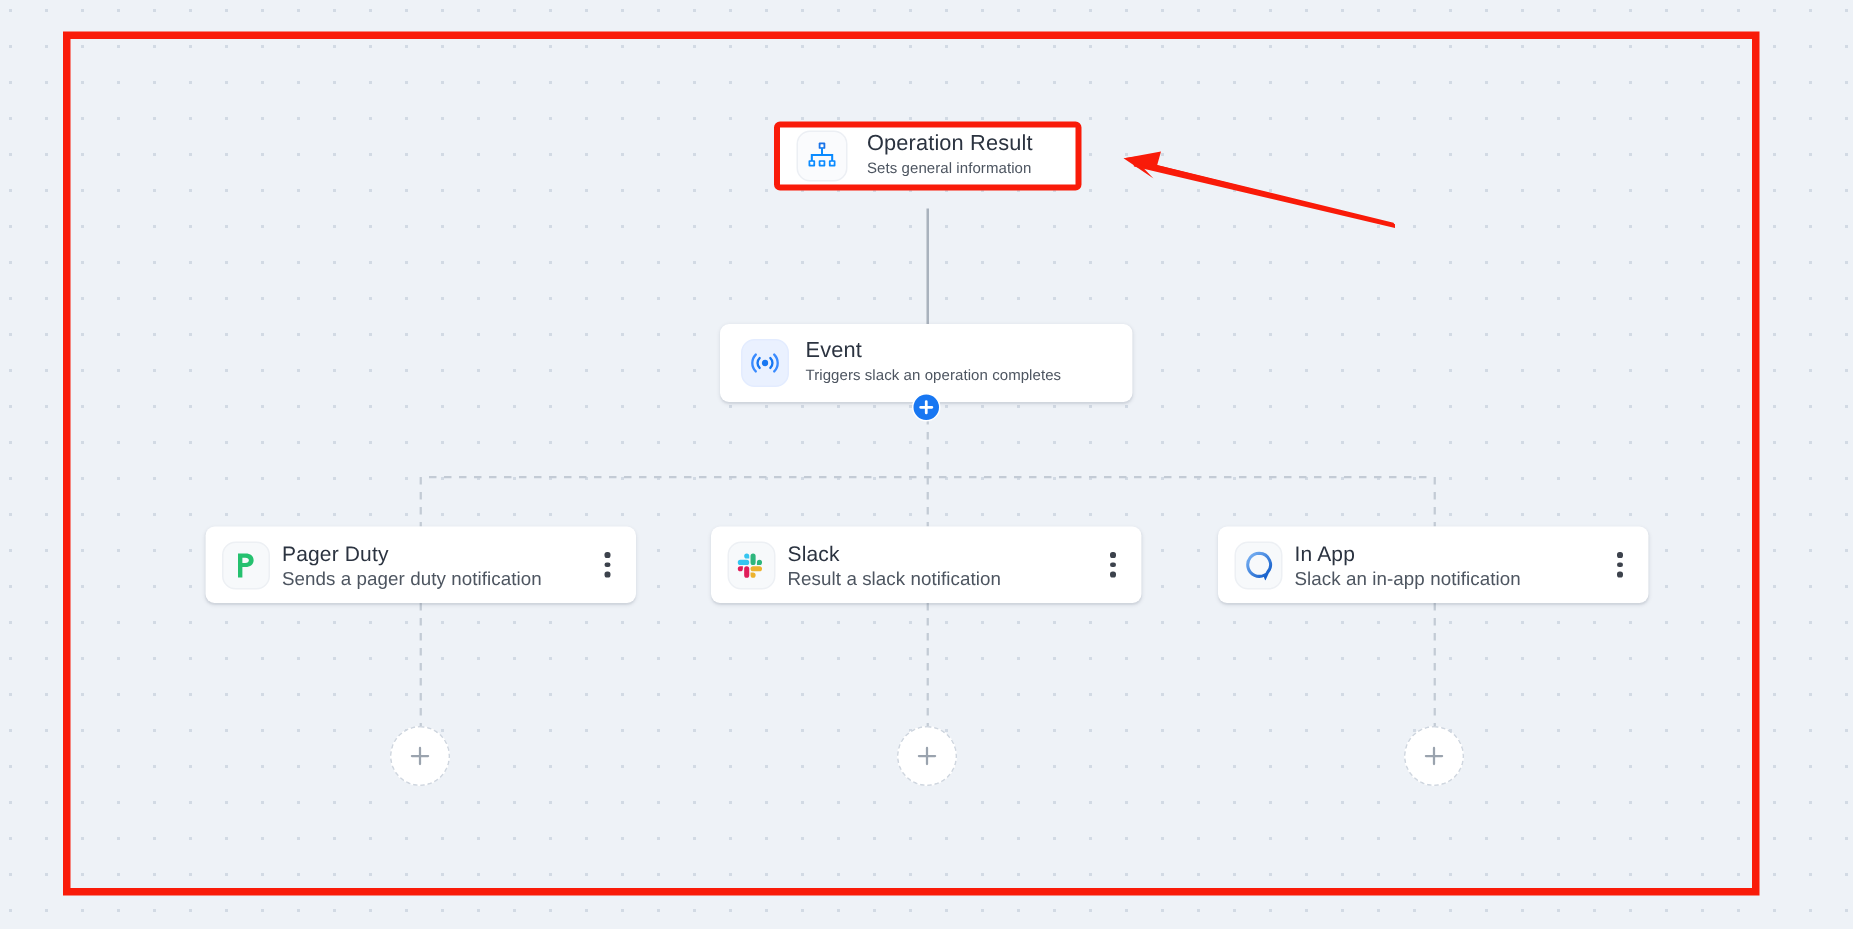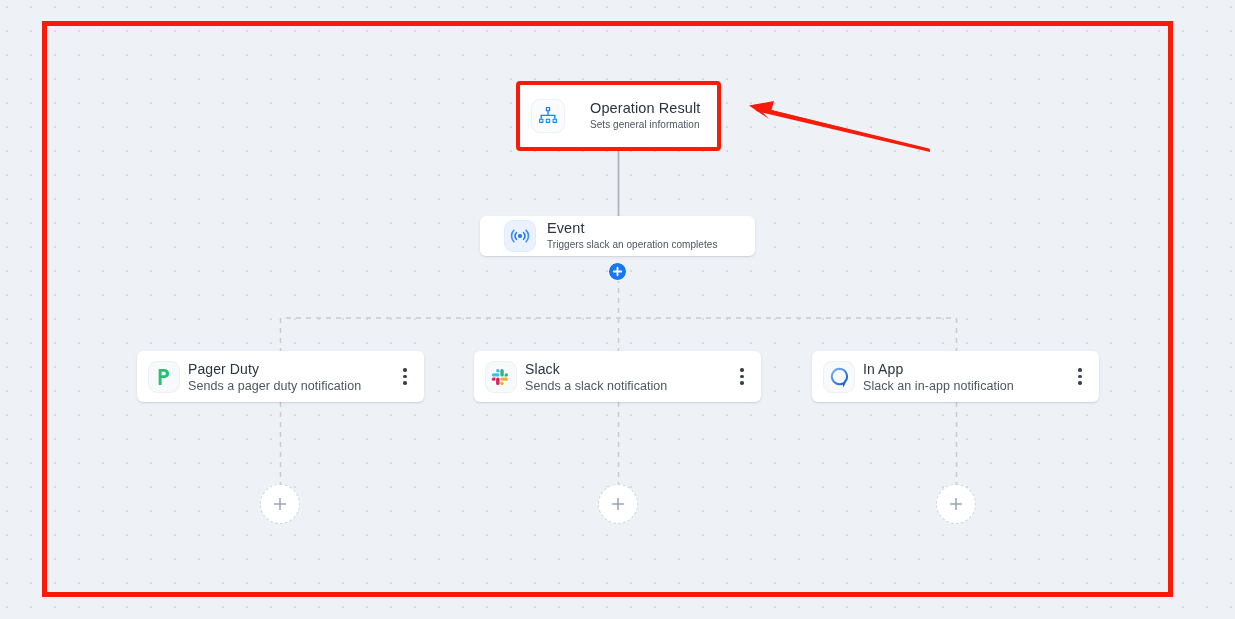--- a/index.html
+++ b/index.html
@@ -91,41 +91,41 @@
     color: #4d5560;
     letter-spacing: 0.05px;
     white-space: nowrap;
   }
 
   
   #nodeOperation {
     left: 516px;
     top: 81px;
     width: 205px;
-    height: 70px;
+    height: 46px;
     padding: 0 0 0 11px;
-    gap: 25px;
+    gap: 13px;
     border: 4px solid #f91b09;
     border-radius: 4px;
     box-shadow: none;
     z-index: 20;
   }
   #nodeOperation .node-icon {
     width: 34px;
     height: 34px;
     background: #fafbfd;
   }
 
   
   #nodeEvent {
     left: 480px;
     top: 216px;
     width: 275px;
-    height: 40px;
-    padding: 0 0 0 24px;
+    height: 52px;
+    padding: 0 0 0 14px;
     gap: 11px;
   }
   #nodeEvent .node-icon {
     background: #eaf1ff;
     border-color: #e3ecff;
   }
 
   
   .channel {
     top: 351px;
@@ -302,21 +302,21 @@
         <g>
           <path d="M5.1 14.6a2.04 2.04 0 1 1-2.04-2.04h2.04zM6.13 14.6a2.04 2.04 0 0 1 4.08 0v5.11a2.04 2.04 0 0 1-4.08 0z" fill="#e01e5a"></path>
           <path d="M8.17 6.42a2.04 2.04 0 1 1 2.04-2.04v2.04zM8.17 7.46a2.04 2.04 0 0 1 0 4.08H3.06a2.04 2.04 0 0 1 0-4.08z" fill="#36c5f0"></path>
           <path d="M16.34 9.5a2.04 2.04 0 1 1 2.04 2.04h-2.04zM15.3 9.5a2.04 2.04 0 0 1-4.08 0V4.38a2.04 2.04 0 1 1 4.08 0z" fill="#2eb67d"></path>
           <path d="M13.26 17.67a2.04 2.04 0 1 1-2.04 2.04v-2.04zM13.26 16.64a2.04 2.04 0 0 1 0-4.08h5.12a2.04 2.04 0 0 1 0 4.08z" fill="#ecb22e"></path>
         </g>
       </svg>
     </span>
     <span class="node-text">
       <span class="node-title">Slack</span>
-      <span class="node-sub">Sends a slack notification</span>
+      <span class="node-sub">Result a slack notification</span>
     </span>
     <span class="kebab">
         <i></i>
         <i></i>
         <i></i>
       </span>
   </div>
 
   <div class="node channel" id="nodeInApp">
     <span class="node-icon">

